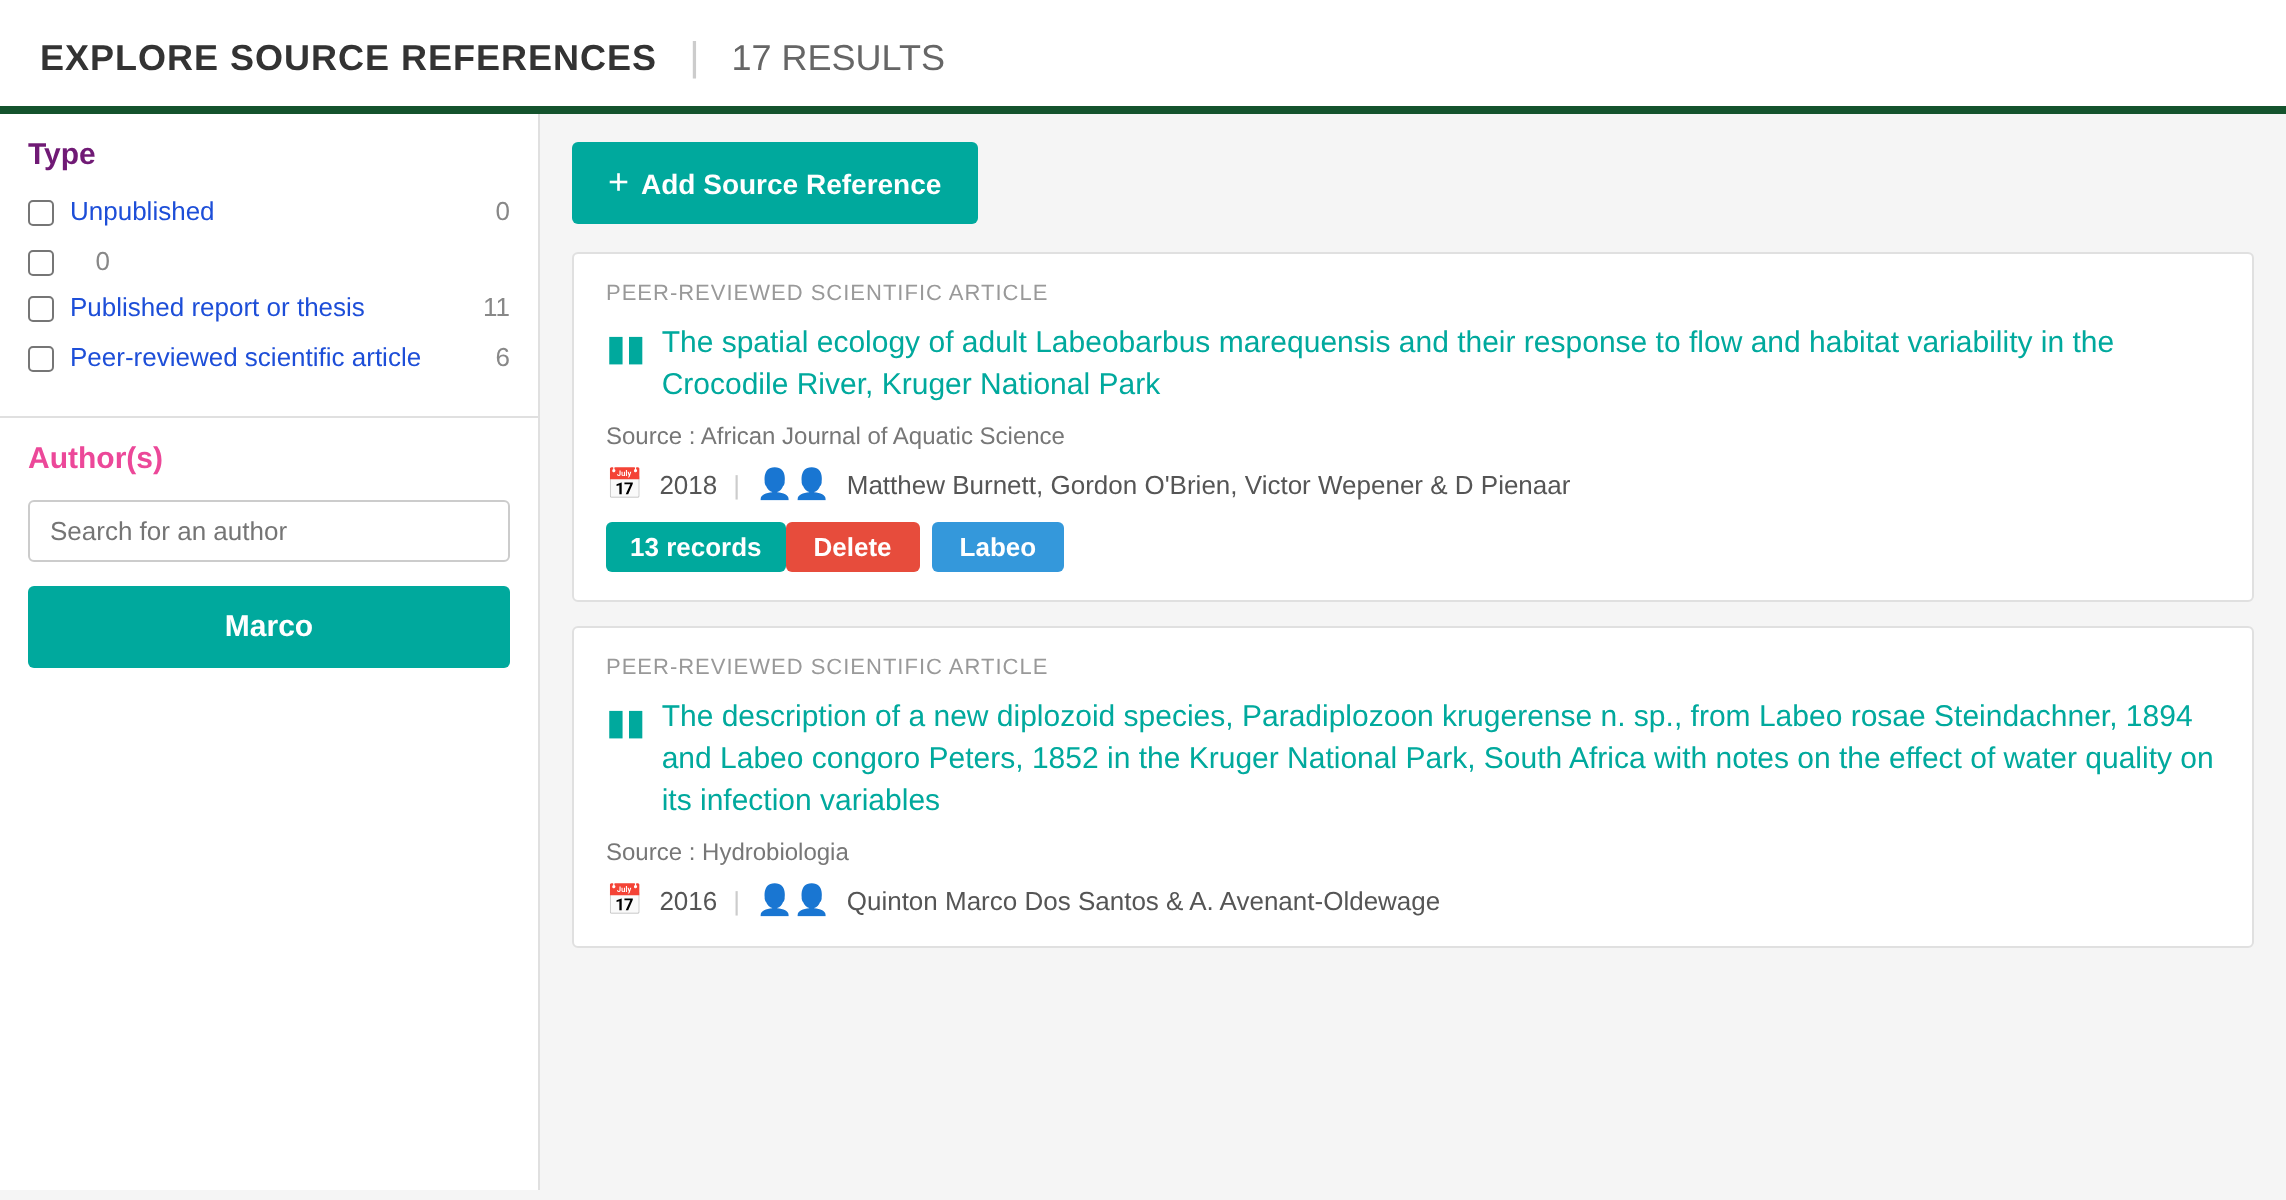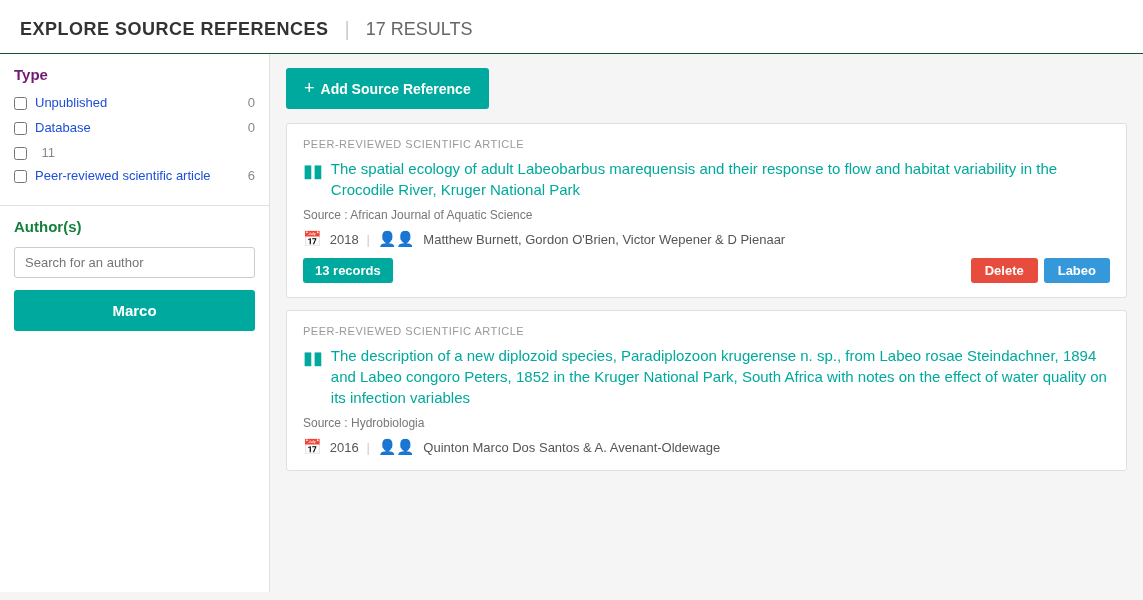--- a/index.html
+++ b/index.html
@@ -1,21 +1,21 @@
 <!DOCTYPE html>
 <html><head>
   <meta charset="utf-8">
   <style>
     * { box-sizing: border-box; margin: 0; padding: 0; }
     body { font-family: Arial, sans-serif; background: #f5f5f5; color: #333; font-size: 14px; }
 
     .page-header {
       background: #fff;
       padding: 18px 20px 12px;
-      border-bottom: 1px solid #14532d;
+      border-bottom: 4px solid #14532d;
       display: flex;
       align-items: center;
       gap: 16px;
     }
     .page-title {
       font-size: 18px;
       font-weight: 700;
       color: #333;
       letter-spacing: 0.5px;
     }
@@ -107,21 +107,21 @@
       min-width: 20px;
       text-align: right;
     }
 
     .author-section {
       padding: 12px 14px;
     }
     .author-section-title {
       font-size: 15px;
       font-weight: 700;
-      color: #15803d;
+      color: #ec4899;
       margin-bottom: 12px;
     }
     .author-search-input {
       width: 100%;
       border: 1px solid #ccc;
       border-radius: 3px;
       padding: 7px 10px;
       font-size: 13px;
       color: #aaa;
       outline: none;
@@ -211,21 +211,20 @@
     .meta-icon {
       font-size: 15px;
       color: #888;
     }
     .meta-divider {
       color: #ccc;
     }
     .records-row {
       display: flex;
       align-items: center;
-      justify-content: space-between;
       margin-top: 10px;
     }
     .records-badge {
       background: #00a99d;
       color: #fff;
       border-radius: 3px;
       padding: 5px 12px;
       font-size: 13px;
       font-weight: 600;
     }
@@ -272,26 +271,26 @@
       <div class="filter-section-title">Type</div>
 
       <div class="filter-item">
         <input type="checkbox" style="">
         <span class="filter-item-label">Unpublished</span>
         <span class="filter-item-count">0</span>
       </div>
 
       <div class="filter-item">
         <input type="checkbox" style="">
-        <span class="filter-item-label">Database</span>
         <span class="filter-item-count">0</span>
       </div>
 
       <div class="filter-item">
         <input type="checkbox" style="">
+        <span class="filter-item-label">Published report or thesis</span>
         <span class="filter-item-count">11</span>
       </div>
 
       <div class="filter-item">
         <input type="checkbox" style="">
         <span class="filter-item-label">Peer-reviewed scientific article</span>
         <span class="filter-item-count">6</span>
       </div>
     </div>
 

